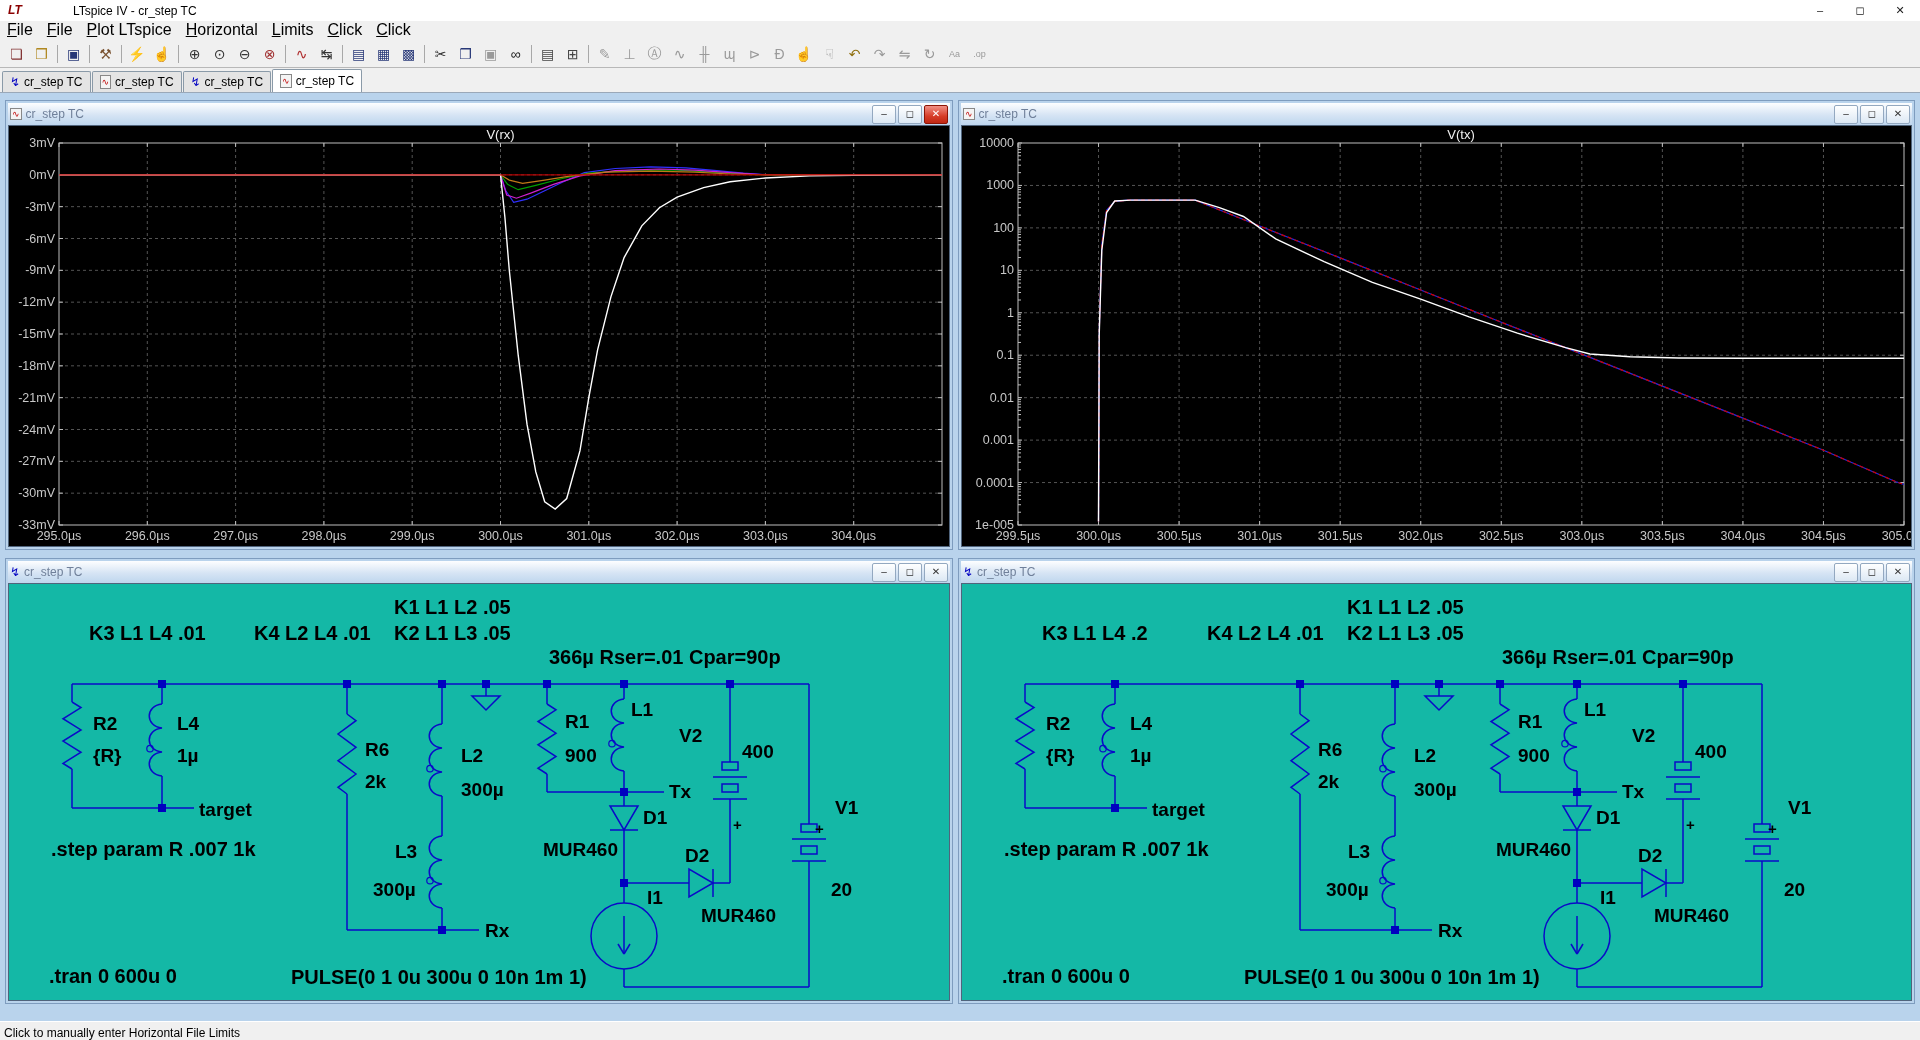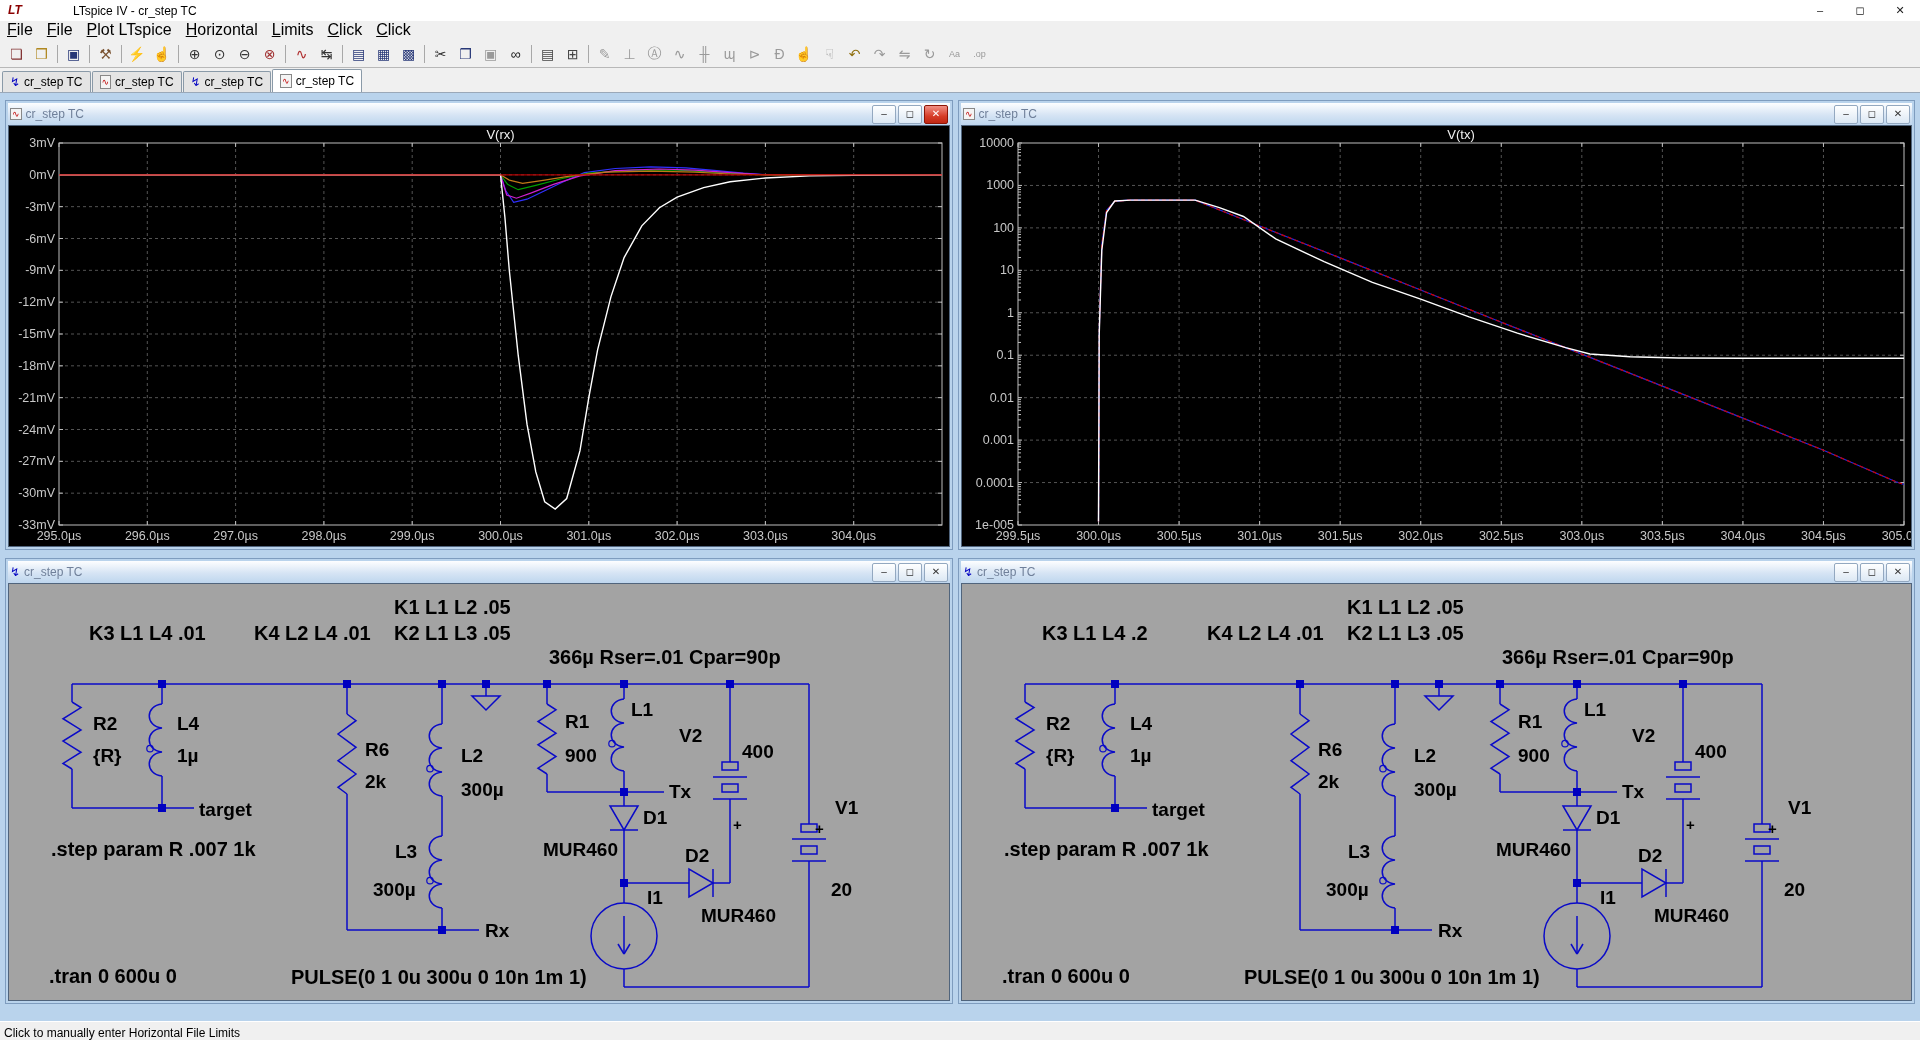--- a/index.html
+++ b/index.html
@@ -31,21 +31,21 @@
   
   .mdi{position:relative;width:1920px;height:928px;background:#b9d3ec;}
   .win{position:absolute;background:#b9d3ec;border:1px solid #7e9cbe;padding:2px;box-sizing:border-box;}
   .win-titlebar{height:22px;display:flex;align-items:center;
     background:linear-gradient(#fdfeff,#d6e4f4 55%,#bed6ee);font-size:12px;color:#70809a;}
   .win-icon{margin:0 4px 0 2px;font-size:12px;}
   .win-btn{width:22px;height:17px;margin-right:2px;text-align:center;line-height:16px;font-size:10px;
     color:#333;background:linear-gradient(#ffffff,#dce8f4);border:1px solid #93a8c0;border-radius:2px;}
   .win-btn.close-active{background:linear-gradient(#f09086,#d63c28 60%,#c02814);color:#fff;border-color:#8c1406;}
   .win-content{border:1px solid #50647c;overflow:hidden;background:#000;}
-  .win-content.schem{background:#a3a3a3;}
+  .win-content.schem{background:#14b8a6;}
   svg{display:block;}
   
   .statusbar{height:22px;background:#f0f0f0;border-top:1px solid #ffffff;font-size:12px;color:#000;
     display:flex;align-items:center;padding-left:4px;}
 </style>
 </head>
 <body>
 
 <div class="titlebar">
   <span class="lt-logo">LT</span>

